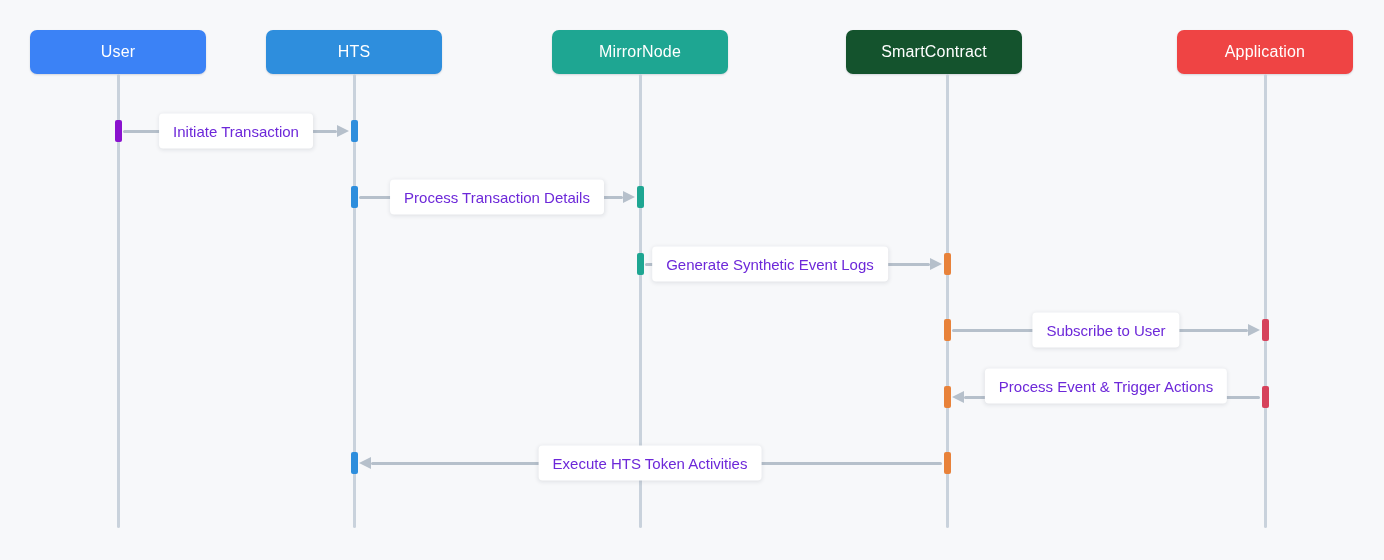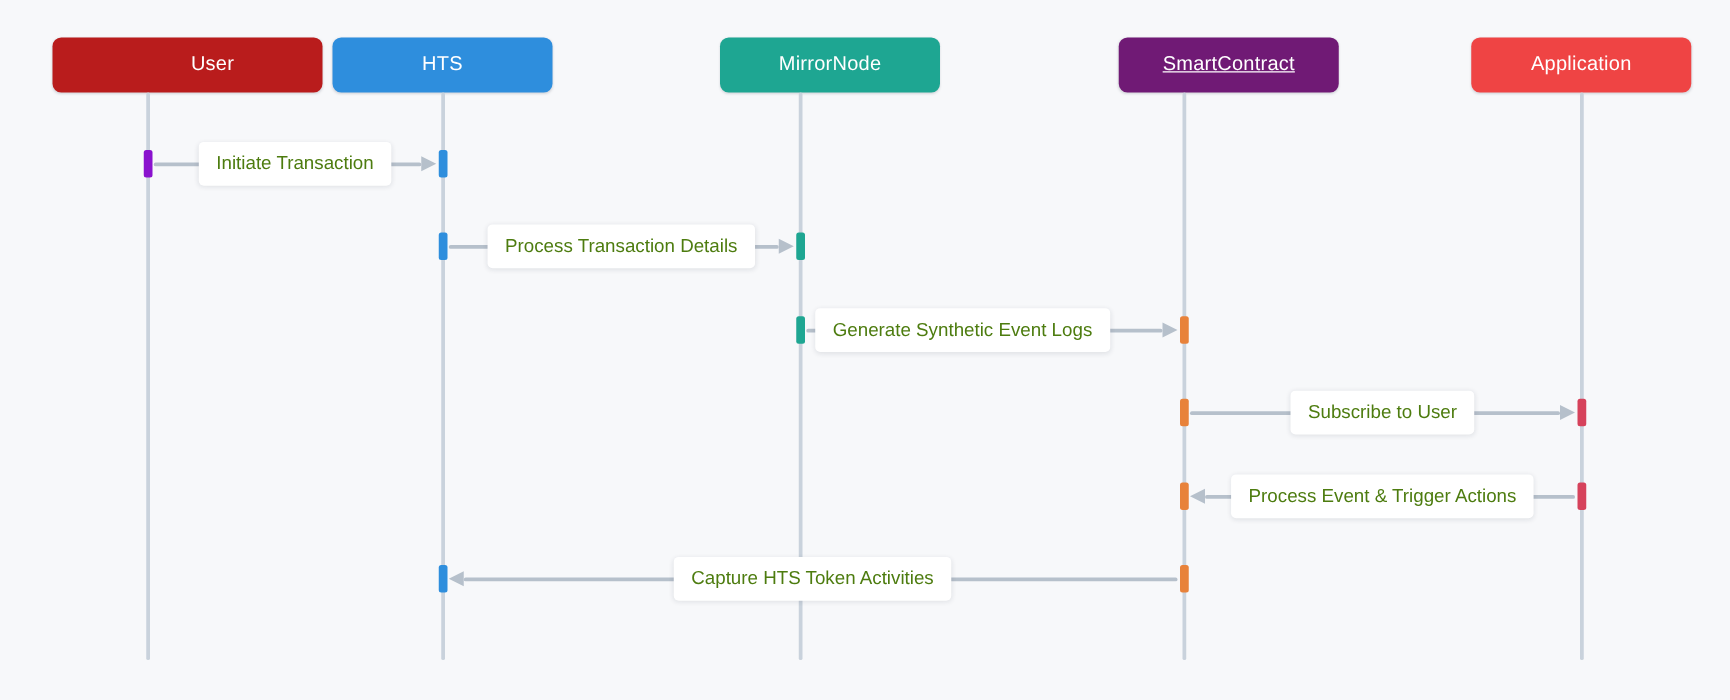--- a/index.html
+++ b/index.html
@@ -58,45 +58,45 @@
     border-top: 6px solid transparent;
     border-bottom: 6px solid transparent;
     z-index: 2;
   }
   .ah-r { border-left: 12px solid #b6c0cb; }
   .ah-l { border-right: 12px solid #b6c0cb; }
   .msg-label {
     position: absolute;
     transform: translate(-50%, -50%);
     background: #ffffff;
-    color: #4d7c0f;
+    color: #6d28d9;
     font-size: 15px;
     line-height: 19px;
     padding: 8px 14px;
     border-radius: 4px;
     white-space: nowrap;
     box-shadow: 0 1px 4px rgba(15,30,50,0.10);
     z-index: 4;
   }
 </style>
 </head>
 <body>
 
 <div class="canvas">
 
-  <div class="actor-box" style="left: 42px; background-color: #b91c1c; padding-left: 40px;">
+  <div class="actor-box" style="left: 30px; background-color: #3b82f6;">
       <span>User</span>
     </div>
   <div class="actor-box" style="left: 266px; background-color: rgb(46, 142, 221);">
       <span>HTS</span>
     </div>
-  <div class="actor-box" style="left: 576px; background-color: rgb(30, 166, 146);">
+  <div class="actor-box" style="left: 552px; background-color: rgb(30, 166, 146);">
       <span>MirrorNode</span>
     </div>
-  <div class="actor-box" style="left: 895px; background-color: #701a75; text-decoration: underline;">
+  <div class="actor-box" style="left: 846px; background-color: #14532d;">
       <span>SmartContract</span>
     </div>
   <div class="actor-box" style="left: 1177px; background-color: #ef4444;">
       <span>Application</span>
     </div>
 
   <div class="lifeline" style="left: 116.5px; background-color: rgb(201, 210, 220);"></div>
   <div class="lifeline" style="left: 352.5px; background-color: rgb(201, 210, 220);"></div>
   <div class="lifeline" style="left: 638.5px; background-color: rgb(201, 210, 220);"></div>
   <div class="lifeline" style="left: 945.5px; background-color: rgb(201, 210, 220);"></div>
@@ -131,25 +131,25 @@
     <div class="msg-line" style="left: 952px; top: 328.5px; width: 296px; background-color: rgb(182, 192, 203);"></div>
     <div class="ah ah-r" style="left: 1248px; top: 324px; border-left-color: rgb(182, 192, 203);"></div>
     <div class="msg-label" style="left:1106px;top:330px">Subscribe to User</div>
     <div class="act-bar" style="left: 1261.5px; top: 319px; background-color: rgb(214, 66, 91);"></div>
   </div>
 
   <div>
     <div class="act-bar" style="left: 943.5px; top: 386px; background-color: rgb(232, 130, 58);"></div>
     <div class="ah ah-l" style="left: 952px; top: 391px; border-right-color: rgb(182, 192, 203);"></div>
     <div class="msg-line" style="left: 964px; top: 395.5px; width: 296px; background-color: rgb(182, 192, 203);"></div>
-    <div class="msg-label" style="left:1106px;top:397px">Process Event &amp; Trigger Actions</div>
+    <div class="msg-label" style="left:1106px;top:386px">Process Event &amp; Trigger Actions</div>
     <div class="act-bar" style="left: 1261.5px; top: 386px; background-color: rgb(214, 66, 91);"></div>
   </div>
 
   <div>
     <div class="act-bar" style="left: 350.5px; top: 452px; background-color: rgb(46, 142, 221);"></div>
     <div class="ah ah-l" style="left: 359px; top: 457px; border-right-color: rgb(182, 192, 203);"></div>
     <div class="msg-line" style="left: 371px; top: 461.5px; width: 571px; background-color: rgb(182, 192, 203);"></div>
-    <div class="msg-label" style="left:650px;top:463px">Capture HTS Token Activities</div>
+    <div class="msg-label" style="left:650px;top:463px">Execute HTS Token Activities</div>
     <div class="act-bar" style="left: 943.5px; top: 452px; background-color: rgb(232, 130, 58);"></div>
   </div>
 
 </div>
 
 </body></html>

